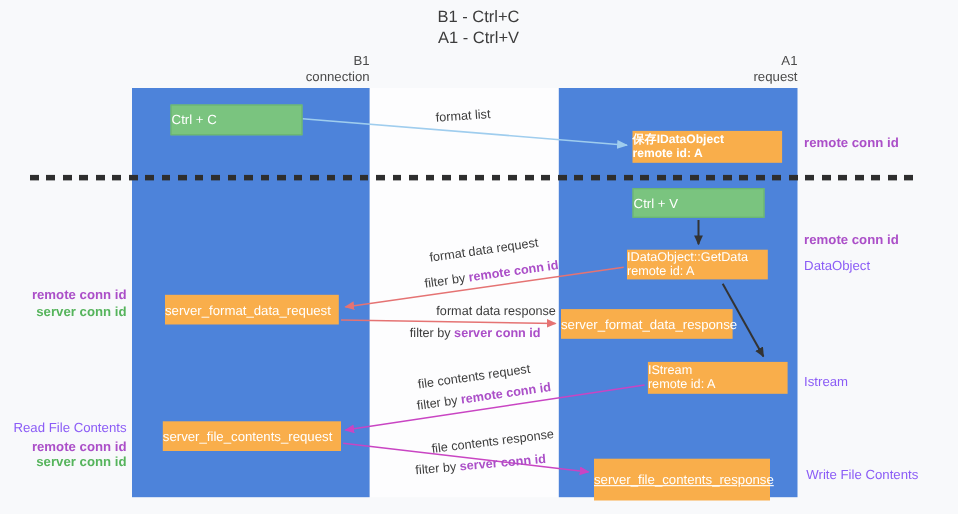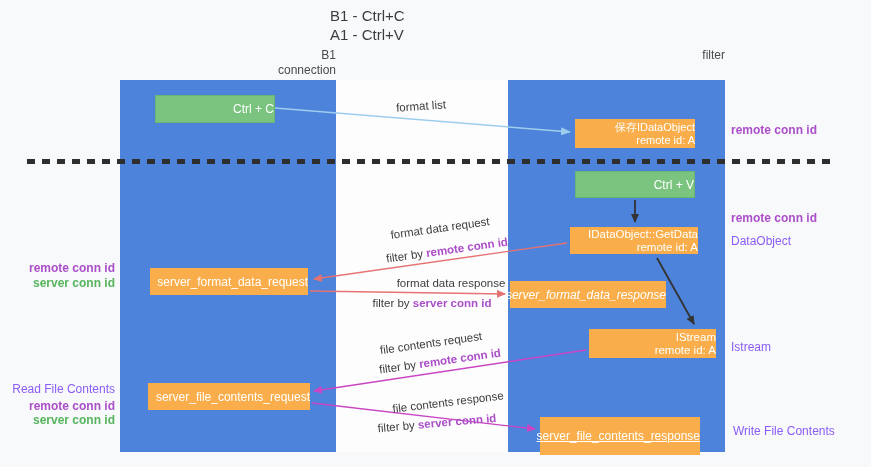--- a/index.html
+++ b/index.html
@@ -1,28 +1,28 @@
 <!DOCTYPE html>
 <html><head>
 <meta charset="utf-8">
 <style>
   html,body{margin:0;padding:0;}
   body{background:#eef0f3;font-family:"Liberation Sans", sans-serif;}
   .stage{position:relative;width:871px;height:467px;background:#f8f9fb;overflow:hidden;
          font-family:"Liberation Sans", sans-serif;}
-  .title{position:absolute;left:330px;top:6px;width:210px;text-align:left;
+  .title{position:absolute;left:330px;top:6px;width:210px;text-align:center;
          font-size:15px;line-height:19px;color:#3c3c3c;}
   .lane-header{position:absolute;top:48px;text-align:right;font-size:12px;line-height:15px;color:#4a4a4a;}
   .lane{position:absolute;top:80px;height:372px;background:#4d83da;}
   .lane-left{left:120px;width:216px;}
   .lane-right{left:508px;width:217px;}
   .mid-strip{position:absolute;left:336px;top:80px;width:172px;height:372px;background:#fdfdfe;}
   .dashed{position:absolute;left:27px;top:159px;width:806px;height:5px;
           background:repeating-linear-gradient(90deg,#2e2e2e 0 8px,transparent 8px 15px);}
-  .box{position:absolute;display:flex;flex-direction:column;align-items:flex-end;justify-content:center;
+  .box{position:absolute;display:flex;flex-direction:column;align-items:flex-start;justify-content:center;
        color:#fff;text-align:center;box-sizing:border-box;}
   .green{background:#7ac47f;border:1px solid #69b571;font-size:12px;}
   .orange{background:#f9ae4b;font-size:12px;}
   .two-line{font-size:11px;line-height:13px;}
   .elabel{position:absolute;transform:translate(-50%,-50%) rotate(var(--r,0deg));
           font-size:11.5px;color:#3d3d3d;white-space:nowrap;}
   .side{position:absolute;font-size:12px;color:#8b5cf6;white-space:nowrap;}
   .k-purple{color:#ab4fc8;font-weight:bold;}
   .k-green{color:#56b45c;font-weight:bold;}
   .left-col{text-align:right;width:105px;left:10px;}
@@ -36,21 +36,22 @@
   <div class="title">
     <div>B1 - Ctrl+C</div>
     <div>A1 - Ctrl+V</div>
   </div>
 
   <div class="lane-header" style="left:120px;width:216px;">
     <div>B1</div>
     <div>connection</div>
   </div>
   <div class="lane-header" style="left:508px;width:217px;">
-    <div>filter</div>
+    <div>A1</div>
+    <div>request</div>
   </div>
 
   <div class="mid-strip"></div>
   <div class="lane lane-left"></div>
   <div class="lane lane-right"></div>
 
   <div class="dashed"></div>
 
   <svg class="arrows" width="871" height="467" viewBox="0 0 871 467">
     <defs>
@@ -73,39 +74,39 @@
     <line x1="567" y1="243" x2="314" y2="279" stroke="#e57373" stroke-width="1.4" marker-end="url(#m-red)"></line>
     <line x1="310" y1="291" x2="505" y2="294" stroke="#e57373" stroke-width="1.4" marker-end="url(#m-red)"></line>
     <line x1="586" y1="350" x2="314" y2="391" stroke="#c945c3" stroke-width="1.4" marker-end="url(#m-mag)"></line>
     <line x1="312" y1="403" x2="535" y2="429" stroke="#c945c3" stroke-width="1.4" marker-end="url(#m-mag)"></line>
   </svg>
 
   <div class="box green" style="left:155px;top:95px;width:120px;height:28px;">
     <span>Ctrl + C</span>
   </div>
 
-  <div class="box orange two-line" style="left:575px;top:119px;width:120px;height:29px;">
+  <div class="box orange two-line" style="left:575px;top:119px;width:136px;height:29px;font-weight:bold;">
     <span>保存IDataObject</span>
     <span>remote id: A</span>
   </div>
 
   <div class="box green" style="left:575px;top:171px;width:120px;height:27px;">
     <span>Ctrl + V</span>
   </div>
 
   <div class="box orange two-line" style="left:570px;top:227px;width:128px;height:27px;font-size:11.5px;">
     <span>IDataObject::GetData</span>
     <span>remote id: A</span>
   </div>
 
   <div class="box orange" style="left:150px;top:268px;width:158px;height:27px;">
     <span>server_format_data_request</span>
   </div>
 
-  <div class="box orange" style="left:510px;top:281px;width:156px;height:27px;font-style:italic;">
+  <div class="box orange" style="left:510px;top:281px;width:156px;height:27px;">
     <span>server_format_data_response</span>
   </div>
 
   <div class="box orange two-line" style="left:589px;top:329px;width:127px;height:29px;font-size:11.5px;">
     <span>IStream</span>
     <span>remote id: A</span>
   </div>
 
   <div class="box orange" style="left:148px;top:383px;width:162px;height:27px;">
     <span>server_file_contents_request</span>

